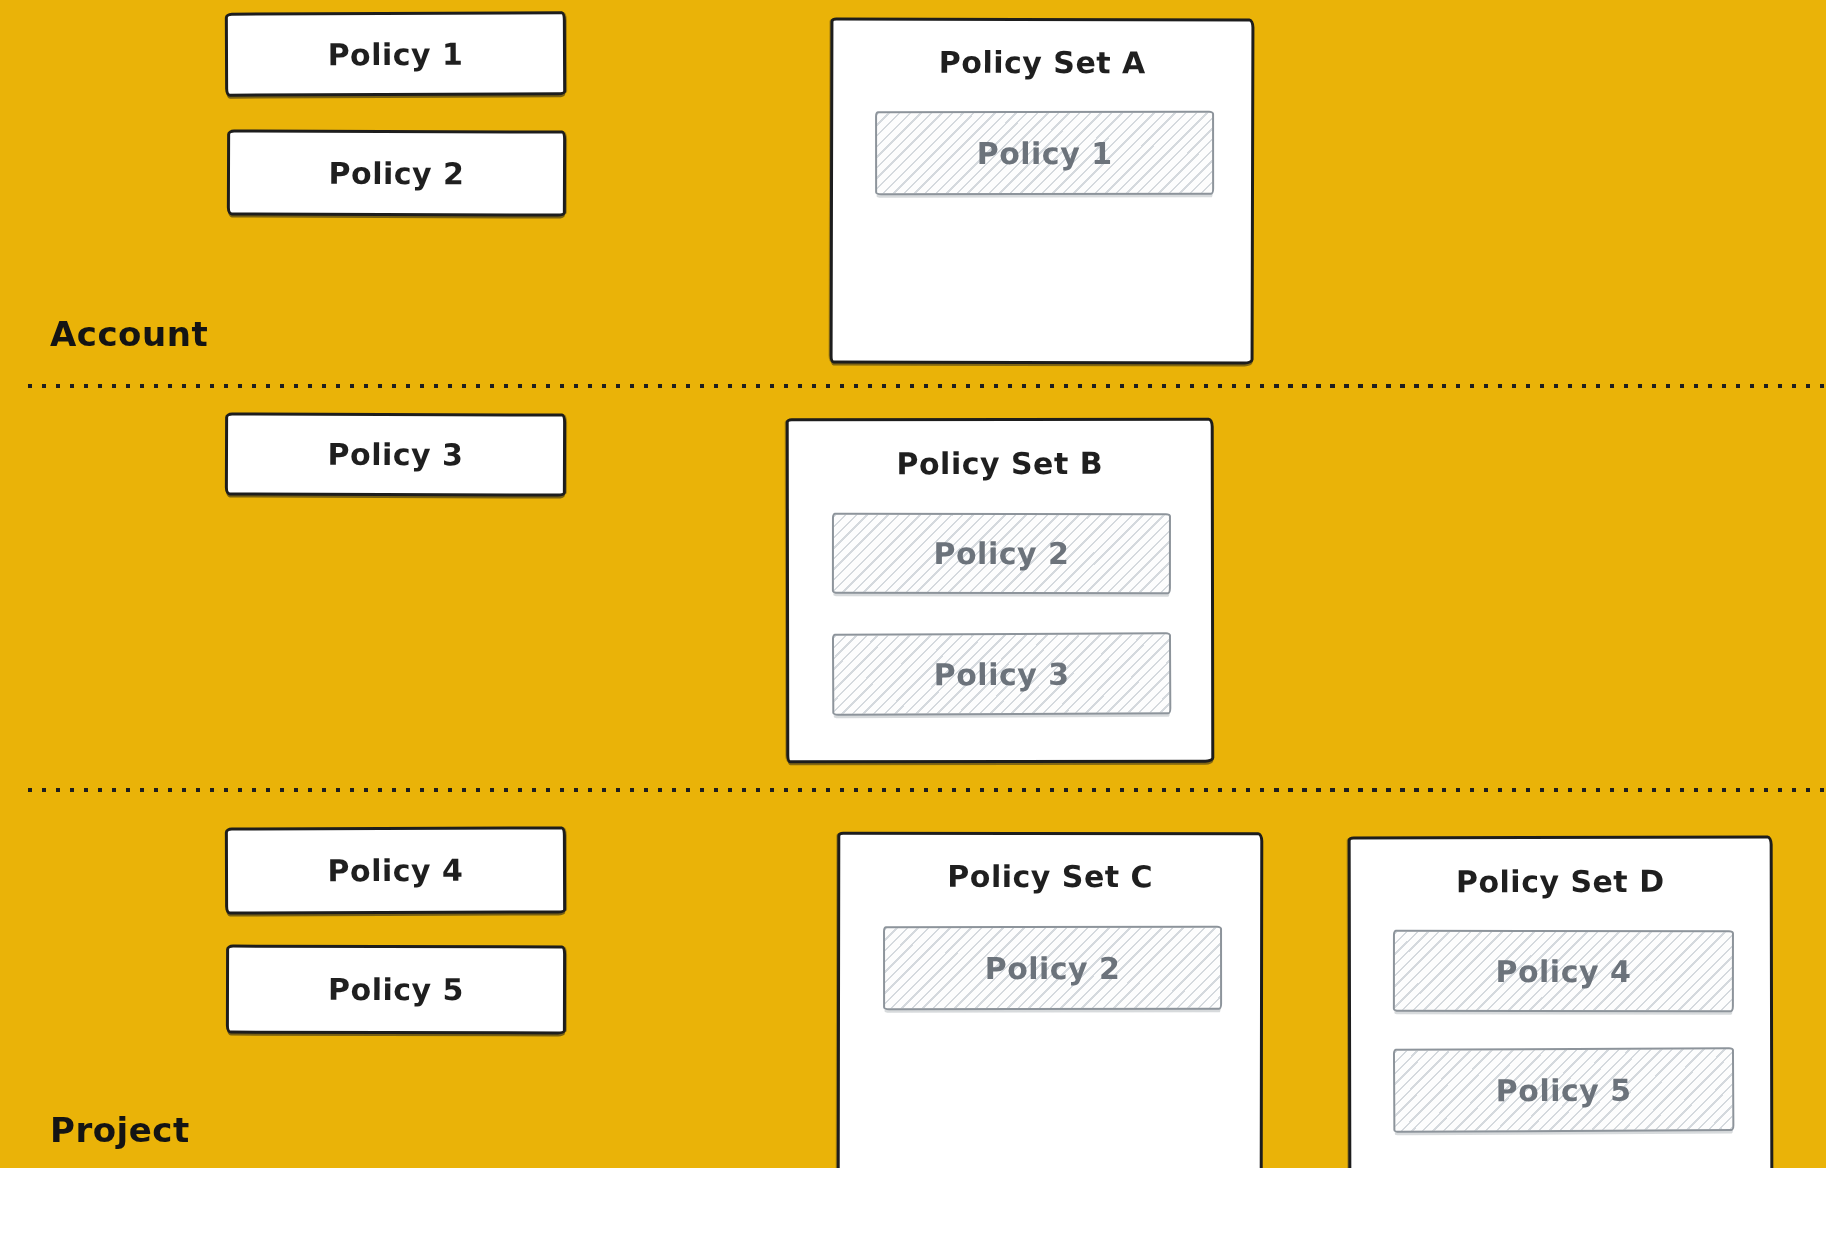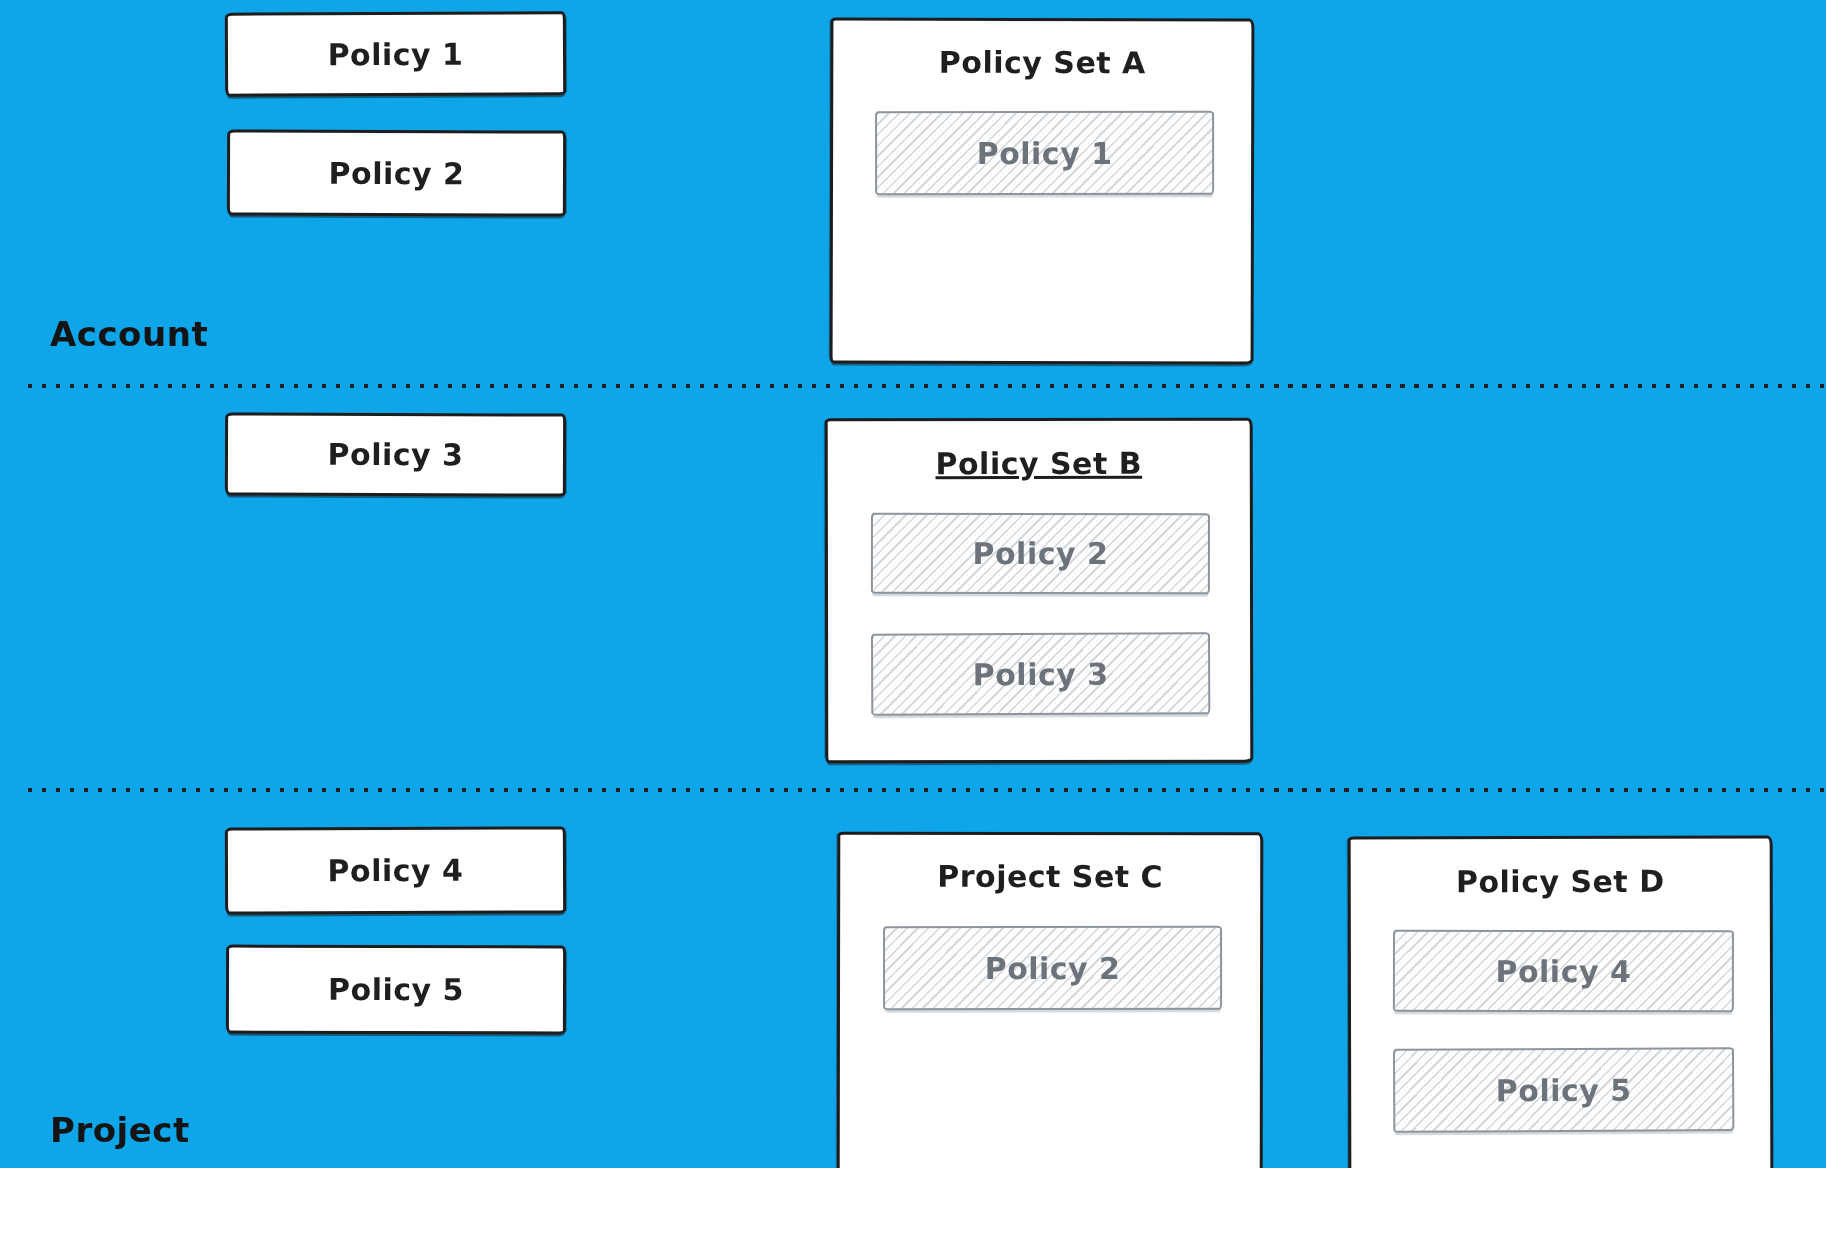--- a/index.html
+++ b/index.html
@@ -4,21 +4,21 @@
 <style>
   html, body {
     margin: 0;
     padding: 0;
     background: #ffffff;
   }
   .canvas {
     position: relative;
     width: 1826px;
     height: 1168px;
-    background: #0ea5e9;
+    background: #eab308;
     overflow: hidden;
     font-family: "DejaVu Sans", "Liberation Sans", sans-serif;
     color: #1d1d1d;
   }
   
   .pbox {
     position: absolute;
     background: #ffffff;
     border: 3px solid #1d1d1d;
     border-radius: 7px 4px 8px 5px / 5px 9px 4px 8px;
@@ -111,21 +111,21 @@
   </div>
 
   <div class="tier-label" style="left:50px; top:302px;margin-top:12px;">Account</div>
 
   <div class="divider" style="top:384px;"></div>
 
   <div class="pbox" style="left:225px; top:413px; width:335px; height:77px; transform:rotate(0.2deg);">
     <span>Policy 3</span>
   </div>
 
-  <div class="set" style="left:825px; top:418px; width:422px; height:339px; transform:rotate(-0.1deg);text-decoration:underline;">
+  <div class="set" style="left:786px; top:418px; width:422px; height:339px; transform:rotate(-0.1deg);">
     <div class="set-title" style="margin-top:25px;">Policy Set B</div>
     <div class="member" style="left:43px; top:92px; width:335px; height:77px; transform:rotate(0.15deg);">
       <span>Policy 2</span>
     </div>
     <div class="member" style="left:43px; top:212px; width:335px; height:78px; transform:rotate(-0.15deg);">
       <span>Policy 3</span>
     </div>
   </div>
 
 
@@ -133,21 +133,21 @@
 
   <div class="pbox" style="left:225px; top:827px; width:335px; height:81px; transform:rotate(-0.2deg);">
     <span>Policy 4</span>
   </div>
 
   <div class="pbox" style="left:226px; top:945px; width:334px; height:83px; transform:rotate(0.15deg);">
     <span>Policy 5</span>
   </div>
 
   <div class="set" style="left:837px; top:832px; width:420px; height:338px; transform:rotate(0.1deg);">
-    <div class="set-title" style="margin-top:24px;">Project Set C</div>
+    <div class="set-title" style="margin-top:24px;">Policy Set C</div>
     <div class="member" style="left:43px; top:91px; width:335px; height:80px; transform:rotate(-0.15deg);">
       <span>Policy 2</span>
     </div>
   </div>
 
   <div class="set" style="left:1348px; top:836px; width:419px; height:336px; transform:rotate(-0.12deg);">
     <div class="set-title" style="margin-top:25px;">Policy Set D</div>
     <div class="member" style="left:42px; top:91px; width:337px; height:78px; transform:rotate(0.18deg);">
       <span>Policy 4</span>
     </div>

